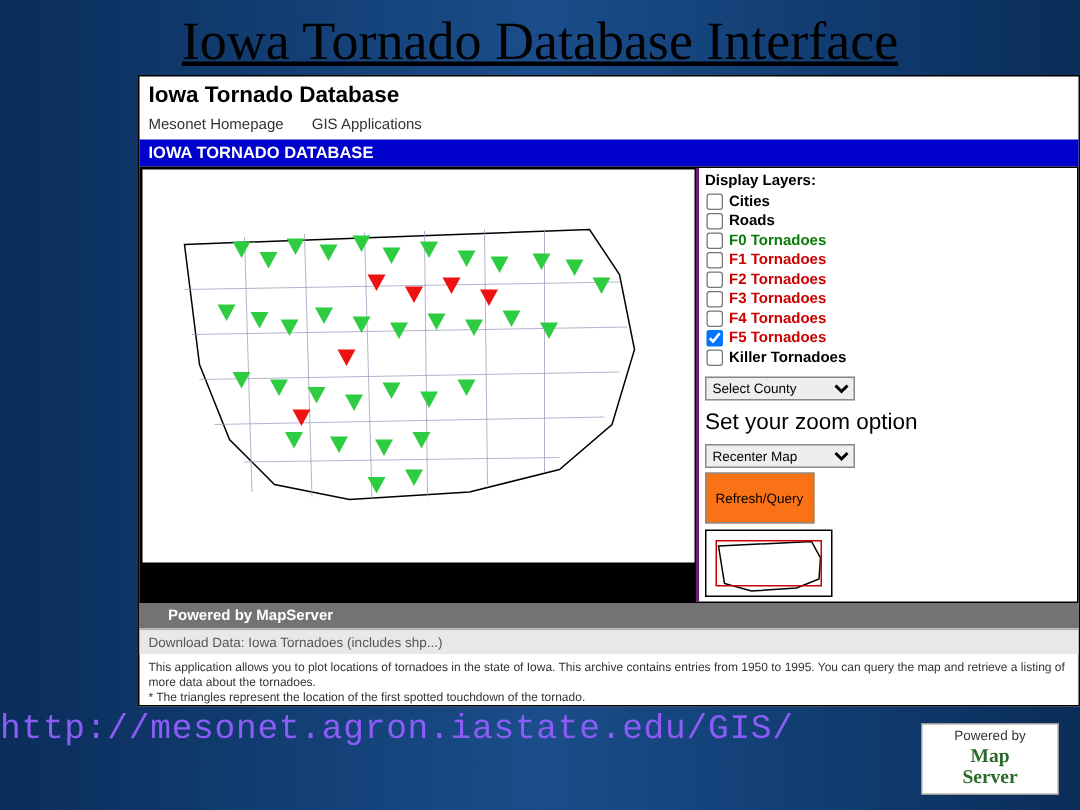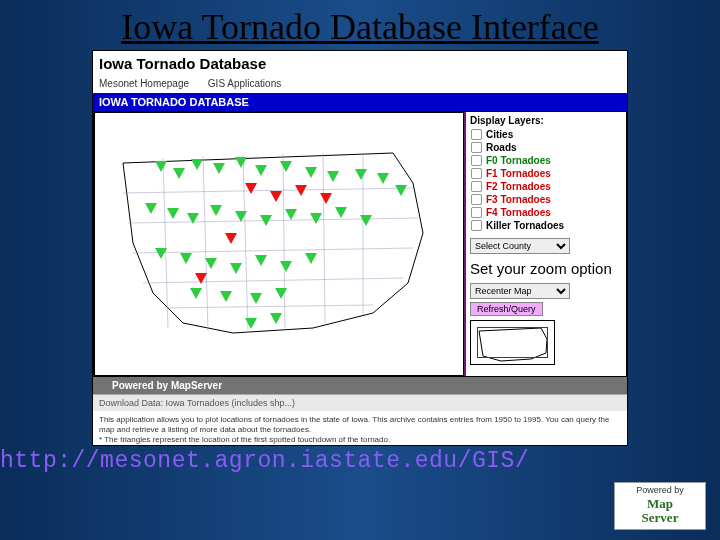--- a/index.html
+++ b/index.html
@@ -15,21 +15,21 @@
     font-family: "Times New Roman", serif;
     font-size: 36px;
     color: #000;
     text-decoration: underline;
     padding: 6px 0 2px 0;
     font-weight: normal;
   }
   .app-frame {
     background: #fff;
     margin: 0 92px;
-    width: 536px;
+    width: 628px;
     border: 1px solid #000;
   }
   .app-title {
     font-weight: bold;
     font-size: 15px;
     padding: 4px 6px;
     font-family: Arial, sans-serif;
   }
   .nav-links {
     font-size: 10px;
@@ -93,23 +93,23 @@
   .lab.black { color: #000; }
   .sel-wrap { margin-top: 6px; }
   .sel-wrap select {
     font-size: 9px; width: 100px; height: 16px;
     border: 1px solid #888; background: #eee;
   }
   .zoom-lbl { margin-top: 6px; font-size: 15px; }
   .btn {
     display: inline-block;
     font-size: 9px;
-    background: #f0abfc;
+    background: #f97316;
     border: 1px solid #888;
-    padding: 1px 6px;
+    padding: 11px 6px;
     margin-top: 3px;
   }
   .mini-map {
     margin-top: 4px;
     width: 85px; height: 45px;
     border: 1px solid #000;
     background: #fff;
     position: relative;
   }
   .mini-map .rect {
@@ -274,20 +274,24 @@
         </div>
       <div class="layer-row">
           <input type="checkbox" style="">
           <span class="lab red">F3 Tornadoes</span>
         </div>
       <div class="layer-row">
           <input type="checkbox" style="">
           <span class="lab red">F4 Tornadoes</span>
         </div>
       <div class="layer-row">
+          <input type="checkbox" checked="" style="">
+          <span class="lab red">F5 Tornadoes</span>
+        </div>
+      <div class="layer-row">
           <input type="checkbox" style="">
           <span class="lab black">Killer Tornadoes</span>
         </div>
 
       <div class="sel-wrap">
         <select>
           <option>Select County</option>
         </select>
       </div>
 

